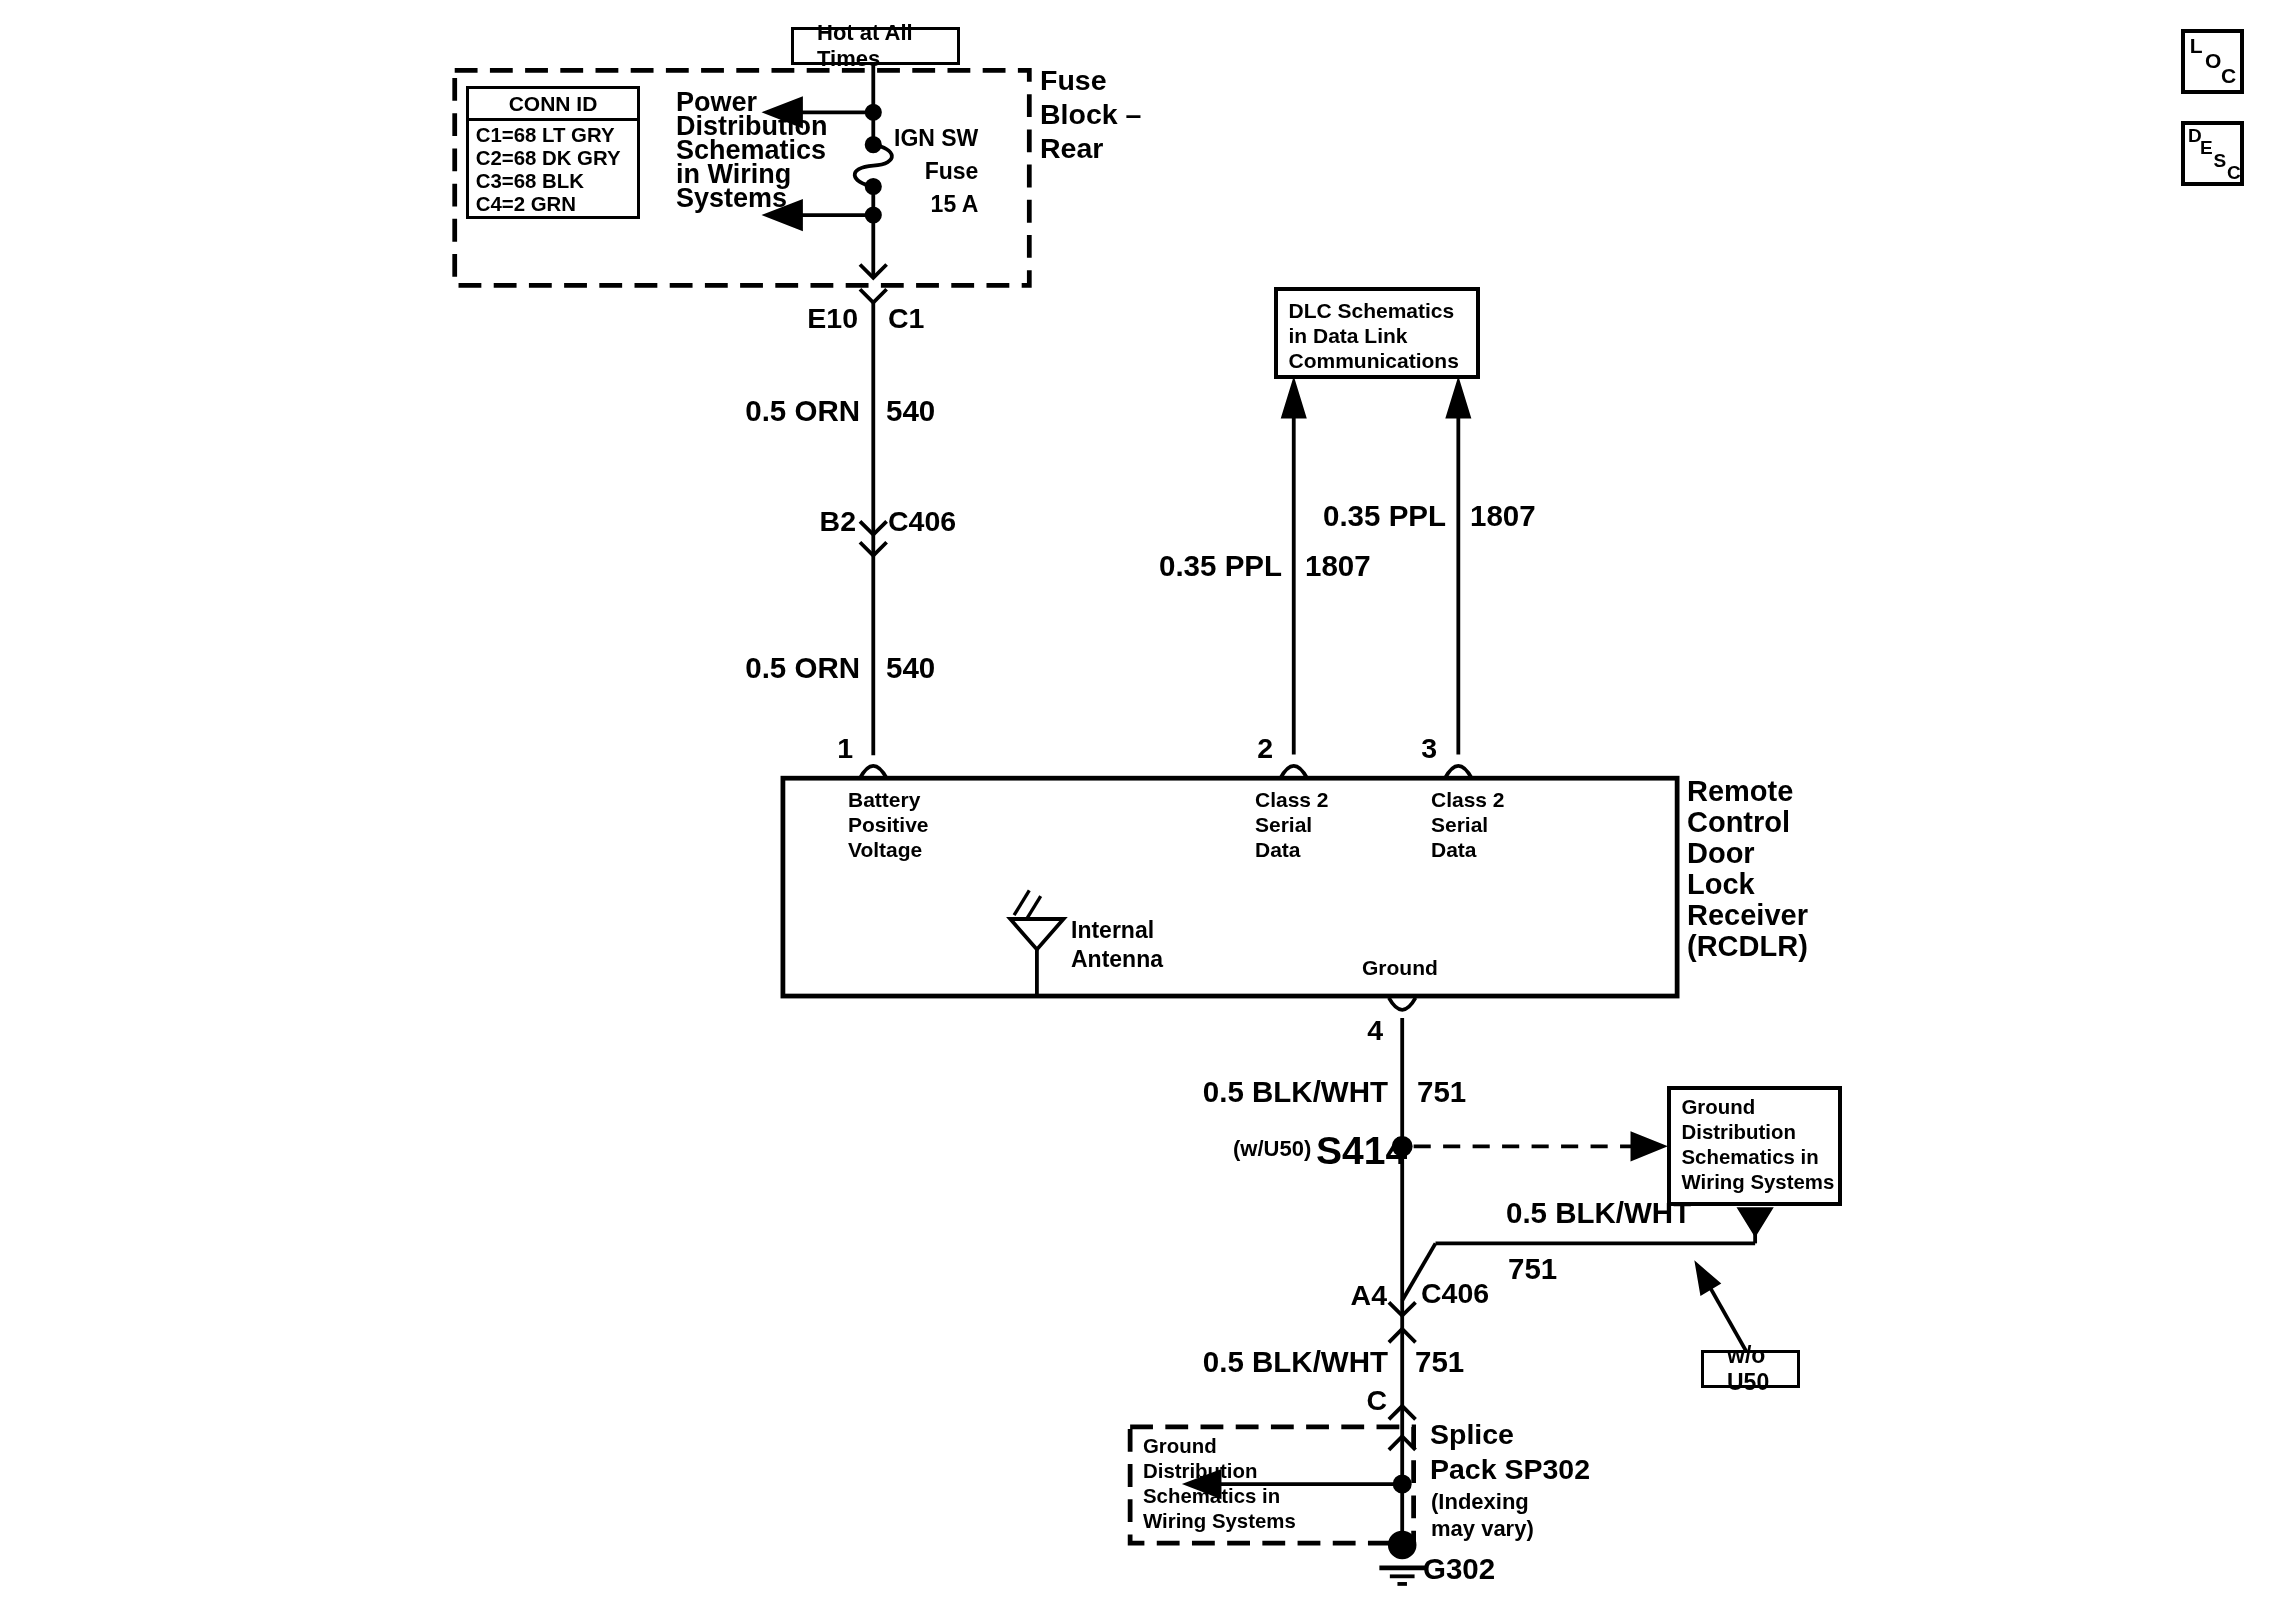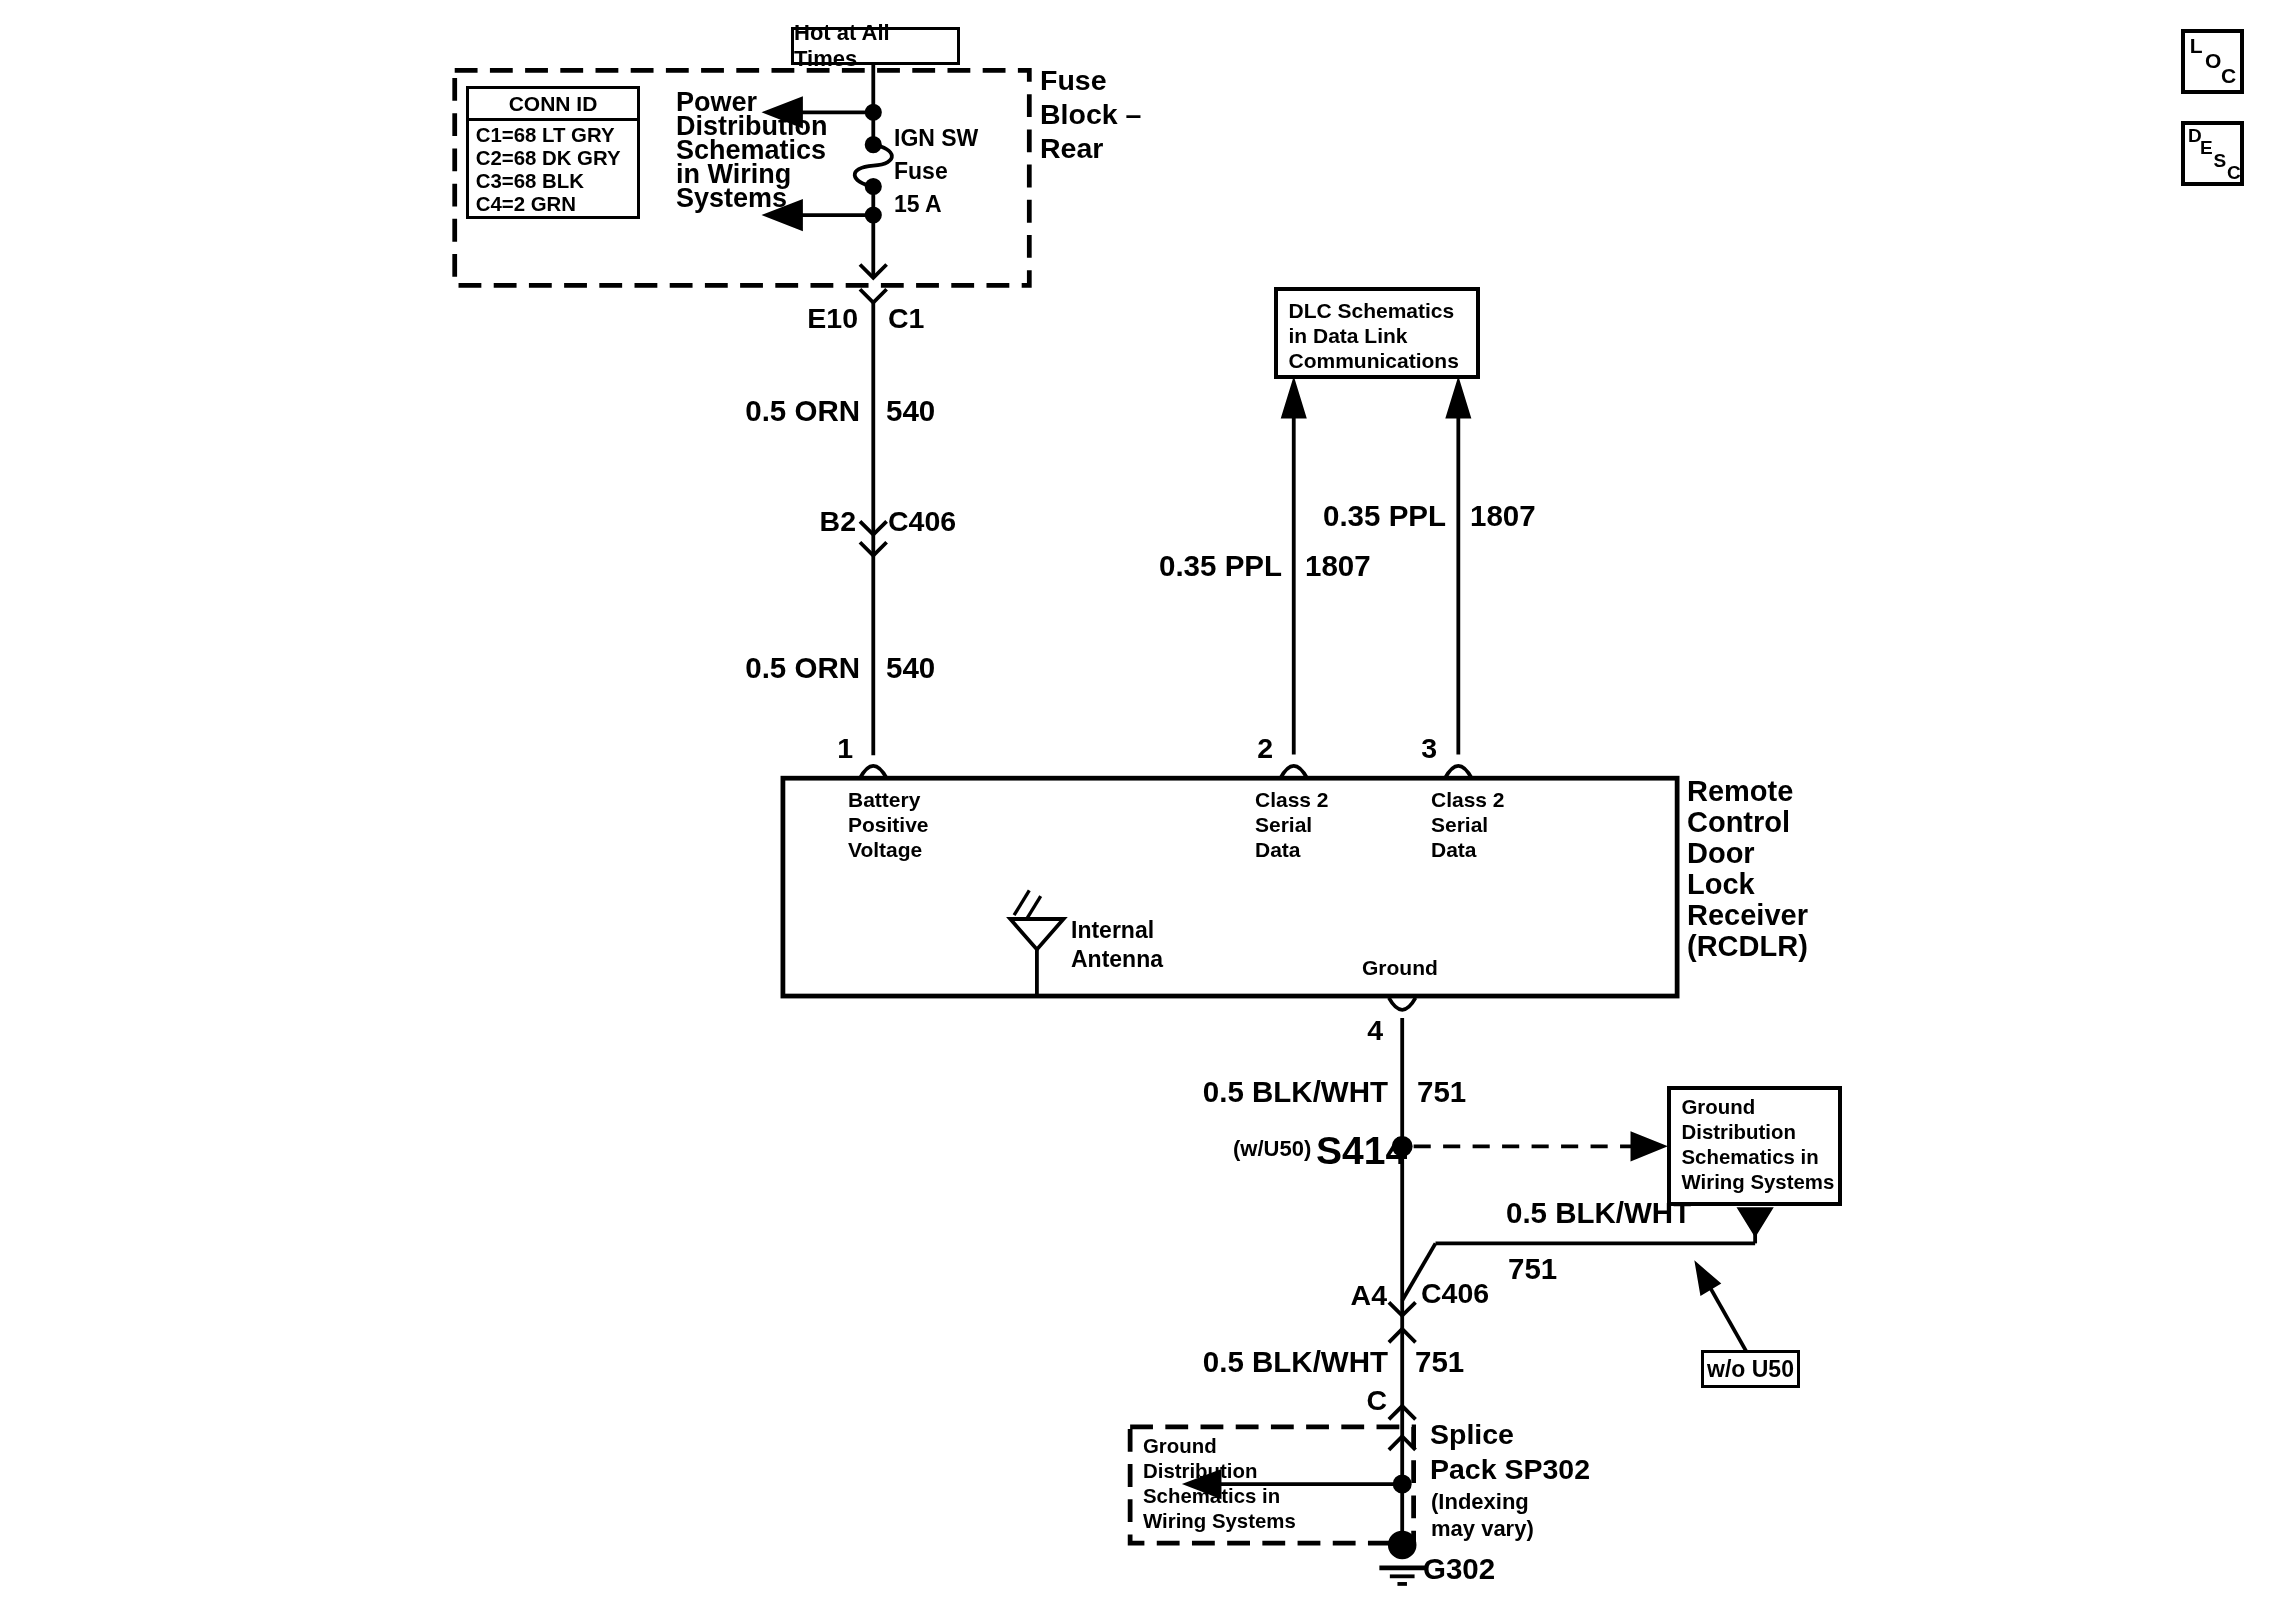--- a/index.html
+++ b/index.html
@@ -3,21 +3,21 @@
 <meta charset="utf-8">
 <style>
   html,body{margin:0;padding:0;background:#fff;}
   .stage{position:relative;width:2285px;height:1603px;background:#fff;color:#000;
          font-family:"Liberation Sans",sans-serif;font-weight:bold;overflow:hidden;}
   .stage svg{position:absolute;left:0;top:0;}
   .lbl{position:absolute;white-space:pre-line;line-height:1.15;}
   .r{text-align:right;}
   .box{position:absolute;border:3.8px solid #000;background:#fff;box-sizing:border-box;}
   .thick{border-width:4.8px;}
-  .center{display:flex;align-items:center;justify-content:center;}
+  .center{display:flex;align-items:center;justify-content:center;padding-left:23px;}
   .tab{position:absolute;border:4.8px solid #000;background:#fff;box-sizing:border-box;}
   .tab span{position:absolute;font-size:21px;}
 </style>
 </head>
 <body>
 
 <div class="stage">
 
   <svg width="2285" height="1603" viewBox="0 0 2402 1685">
     <g stroke="#000" fill="none" stroke-width="4">
@@ -124,21 +124,21 @@
       <div>C4=2 GRN</div>
     </div>
   </div>
 
   <div class="lbl" style="left:676px;top:90px;font-size:27px;line-height:24px;">Power
 Distribution
 Schematics
 in Wiring
 Systems</div>
 
-  <div class="lbl" style="left:894px;top:122px;font-size:23px;line-height:33px;">IGN SW
+  <div class="lbl" style="left:894px;top:122px;font-size:23px;line-height:33px;text-align:right;">IGN SW
 Fuse
 15 A</div>
 
   <div class="lbl r" style="left:751px;top:302px;width:107px;font-size:28.5px;">E10</div>
   <div class="lbl" style="left:888px;top:302px;font-size:28.5px;">C1</div>
 
   <div class="lbl r" style="left:656px;top:394px;width:204px;font-size:29.5px;">0.5 ORN</div>
   <div class="lbl" style="left:886px;top:394px;font-size:29.5px;">540</div>
 
   <div class="lbl r" style="left:751px;top:505px;width:105px;font-size:28.5px;">B2</div>

